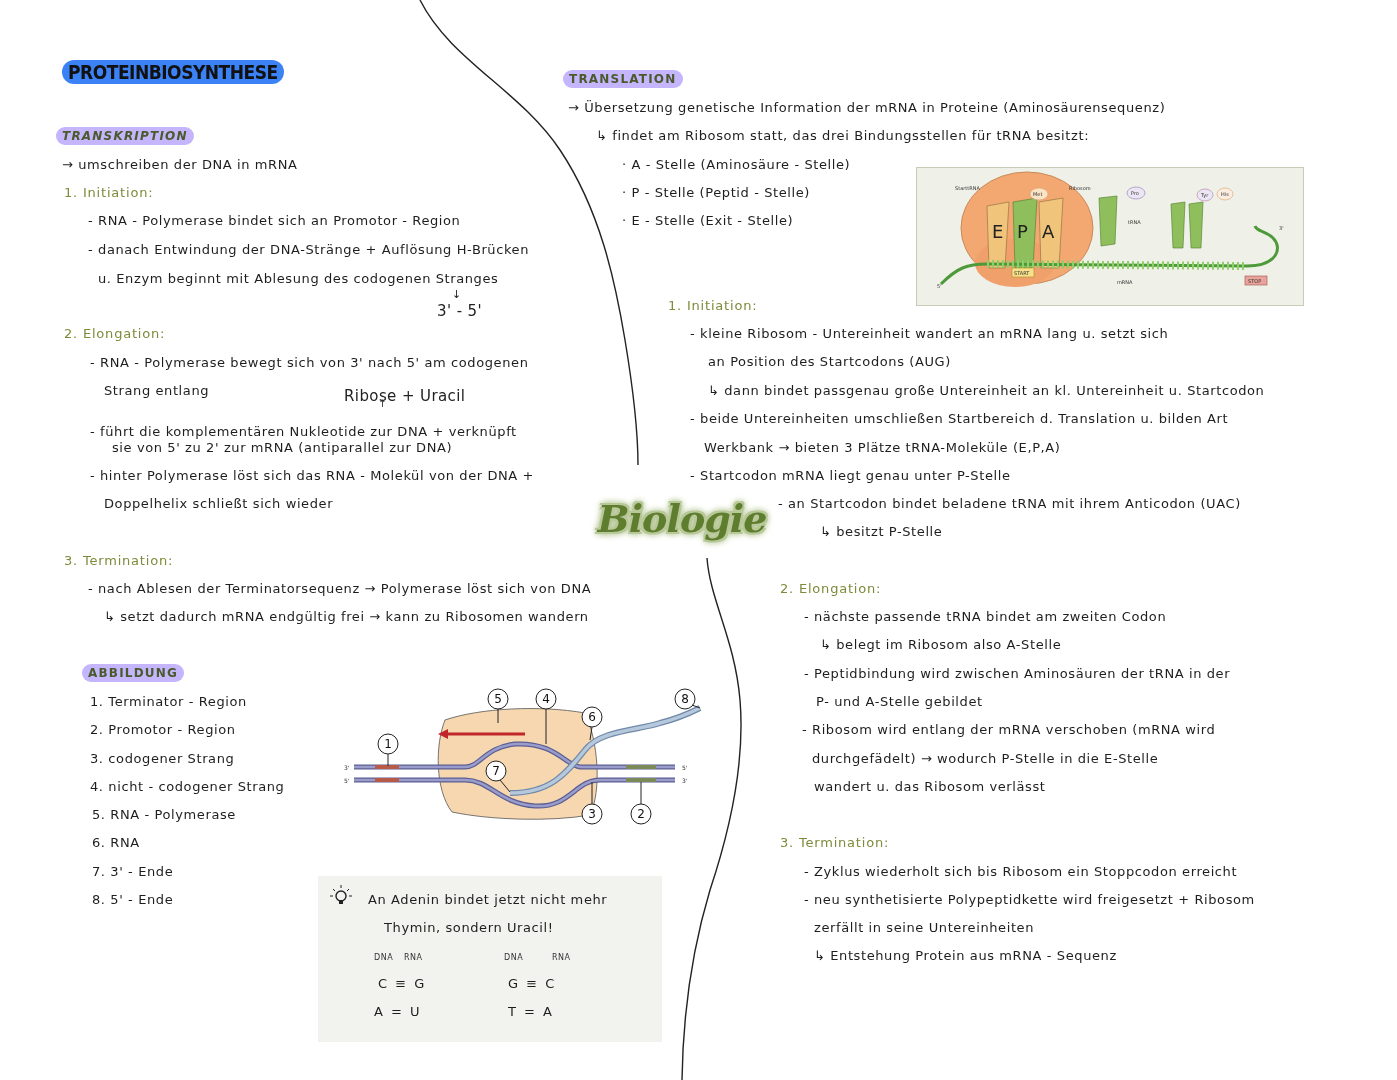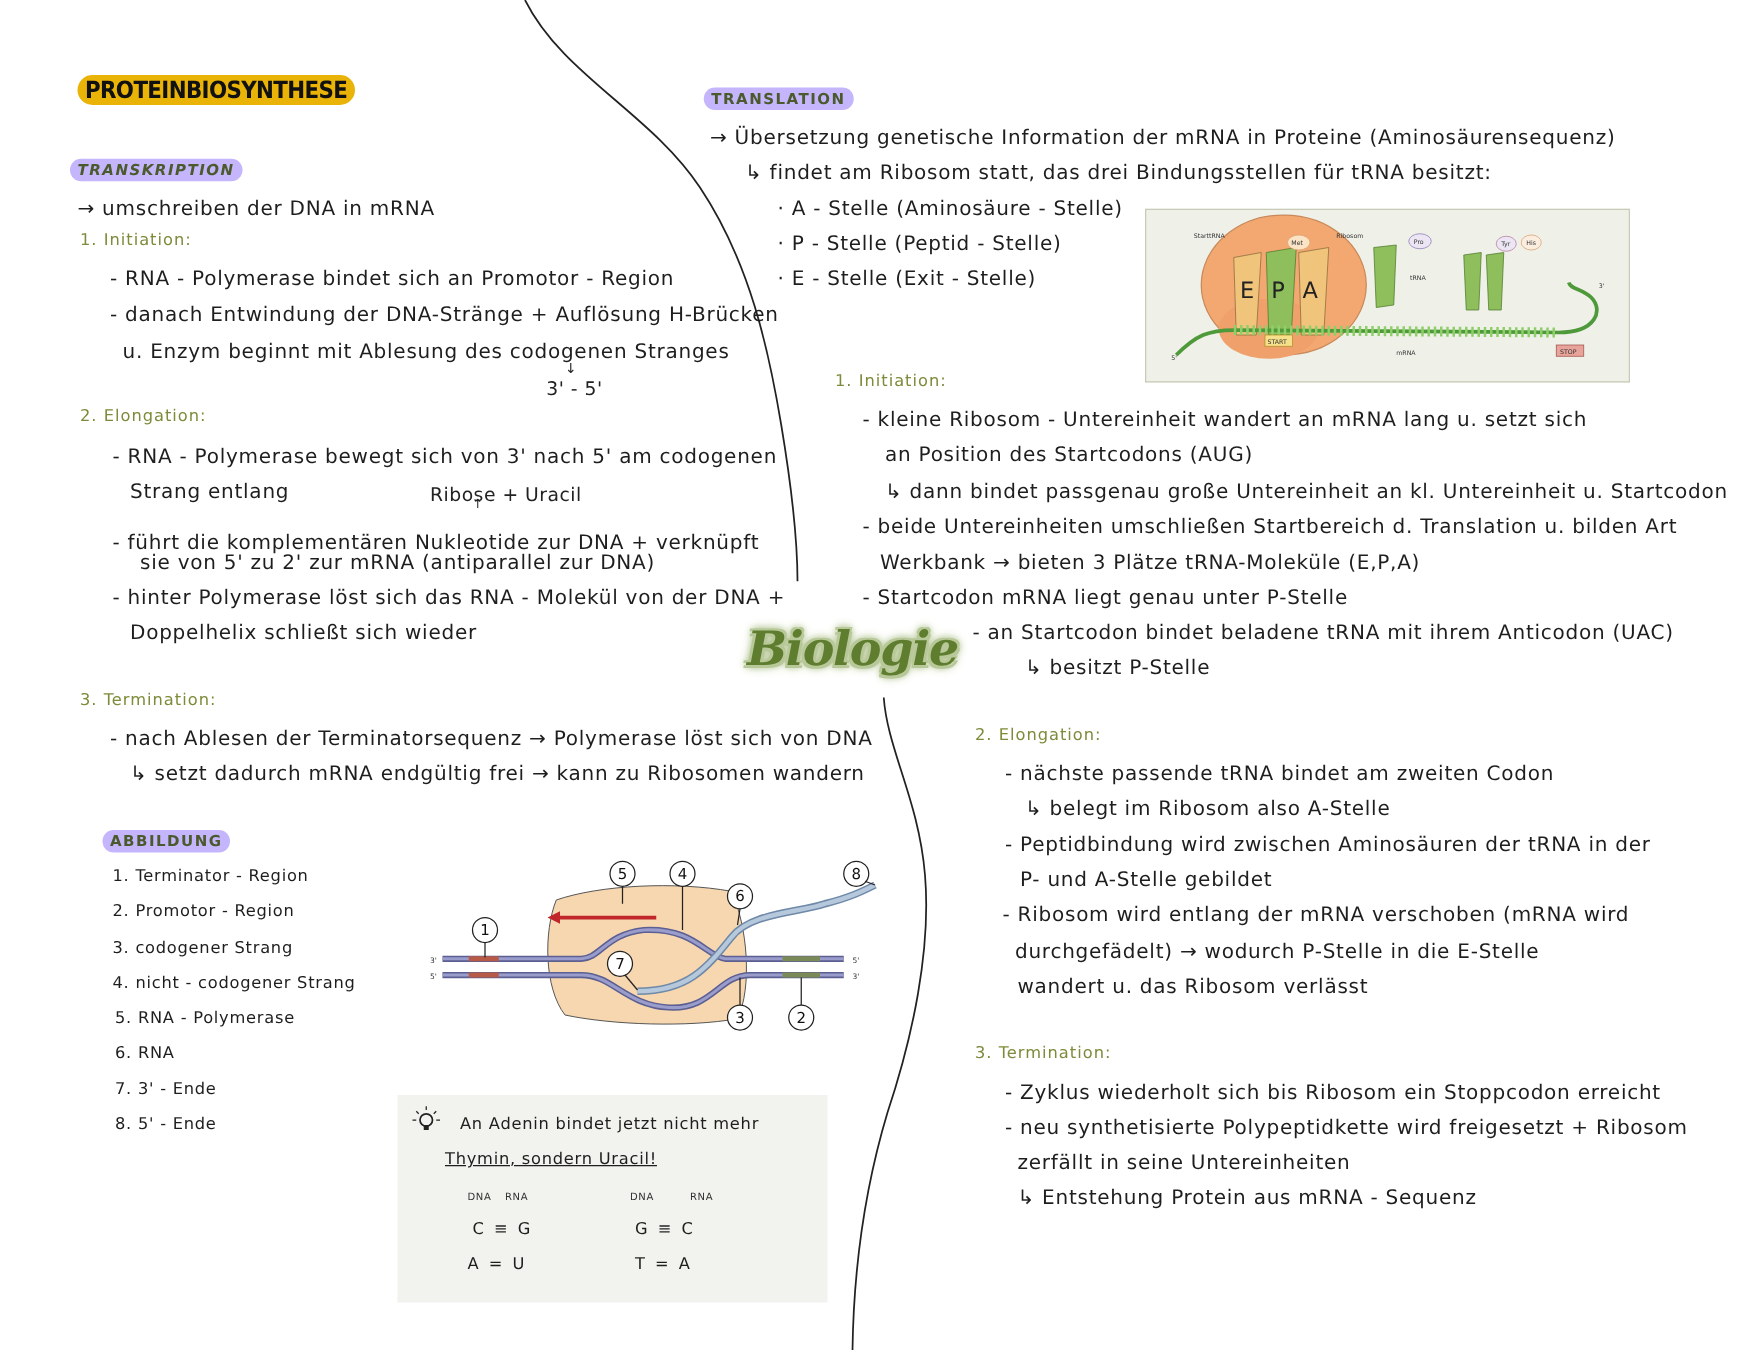--- a/index.html
+++ b/index.html
@@ -1,26 +1,26 @@
 <!DOCTYPE html>
 <html><head>
 <meta charset="utf-8">
 <style>
   * { box-sizing: border-box; margin: 0; padding: 0; }
   html, body { width: 1397px; height: 1080px; background: #ffffff; overflow: hidden; }
   body { position: relative; font-family: "DejaVu Sans", sans-serif; color: #1a1a1a; }
   .abs { position: absolute; }
-  .line { position: absolute; font-size: 16px; letter-spacing: 0.6px; white-space: nowrap; color: #1e1e1e; }
+  .line { position: absolute; font-size: 13px; letter-spacing: 0.6px; white-space: nowrap; color: #1e1e1e; }
   .step { position: absolute; font-size: 13px; letter-spacing: 0.8px; color: #7d8b3a; white-space: nowrap; }
   .pill {
     position: absolute; background: #c4b5fd; color: #4a5a2c; border-radius: 12px;
     font-size: 12px; letter-spacing: 1.2px; padding: 2px 6px; white-space: nowrap; font-weight: bold;
   }
   .title-pill {
-    position: absolute; left: 62px; top: 60px; background: #eab308; border-radius: 14px;
+    position: absolute; left: 62px; top: 60px; background: #3b82f6; border-radius: 14px;
     padding: 1px 6px 1px 6px; font-family: "DejaVu Sans Condensed", "DejaVu Sans", sans-serif;
     font-weight: bold; font-size: 19px; letter-spacing: -0.5px; color: #111;
   }
   .tiny { position: absolute; font-size: 15px; color: #222; white-space: nowrap; letter-spacing: 0.4px; }
   .fig-list .line { font-size: 13px; }
   .tip-box { position: absolute; left: 318px; top: 876px; width: 344px; height: 166px; background: #f2f2ee; }
   .tip-text { position: absolute; font-size: 13px; letter-spacing: 0.6px; color: #1e1e1e; white-space: nowrap; }
   .pair { position: absolute; font-size: 13px; color: #1e1e1e; white-space: nowrap; letter-spacing: 2px; }
   .pair-h { position: absolute; font-size: 8px; color: #333; letter-spacing: 0.5px; }
   .ribo-box { position: absolute; left: 916px; top: 167px; width: 388px; height: 139px; background: #eff0e8; border: 1.5px solid #c8cbb6; }
@@ -141,21 +141,21 @@
   <svg class="abs" style="left:10px;top:8px" width="26" height="24">
     <circle cx="13" cy="12" r="5" fill="none" stroke="#222" stroke-width="1.4"></circle>
     <rect x="11" y="16" width="4" height="4" fill="#222"></rect>
     <line x1="13" y1="1" x2="13" y2="4" stroke="#222" stroke-width="1"></line>
     <line x1="5" y1="5" x2="7" y2="7" stroke="#222" stroke-width="1"></line>
     <line x1="21" y1="5" x2="19" y2="7" stroke="#222" stroke-width="1"></line>
     <line x1="2" y1="12" x2="5" y2="12" stroke="#222" stroke-width="1"></line>
     <line x1="21" y1="12" x2="24" y2="12" stroke="#222" stroke-width="1"></line>
   </svg>
   <div class="tip-text" style="left:50px;top:16px;">An Adenin bindet jetzt nicht mehr</div>
-  <div class="tip-text" style="left:38px;top:44px;text-decoration:underline;">Thymin, sondern Uracil!</div>
+  <div class="tip-text" style="left:66px;top:44px;">Thymin, sondern Uracil!</div>
 
   <div class="pair-h" style="left:56px;top:77px;">DNA</div>
   <div class="pair-h" style="left:86px;top:77px;">RNA</div>
   <div class="pair" style="left:60px;top:100px;">C ≡ G</div>
   <div class="pair" style="left:56px;top:128px;">A = U</div>
 
   <div class="pair-h" style="left:186px;top:77px;">DNA</div>
   <div class="pair-h" style="left:234px;top:77px;">RNA</div>
   <div class="pair" style="left:190px;top:100px;">G ≡ C</div>
   <div class="pair" style="left:190px;top:128px;">T = A</div>

